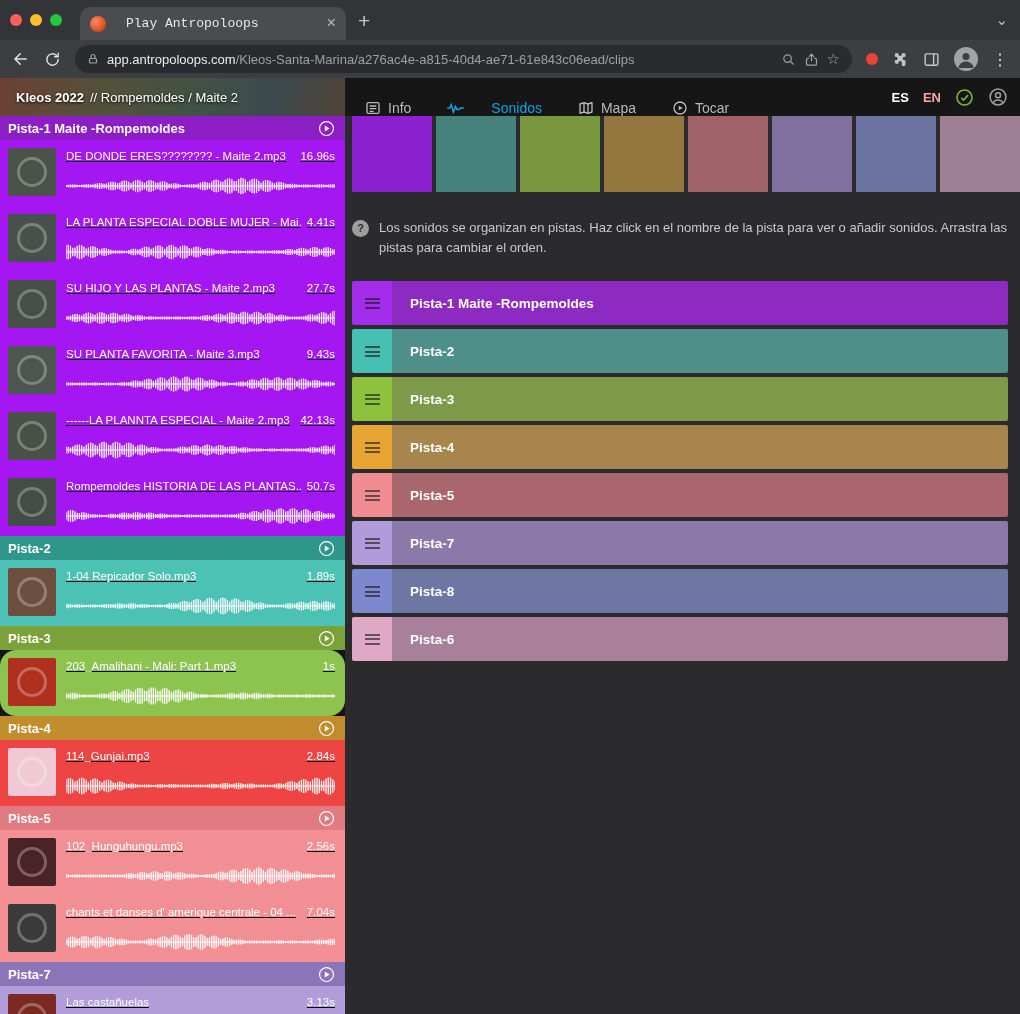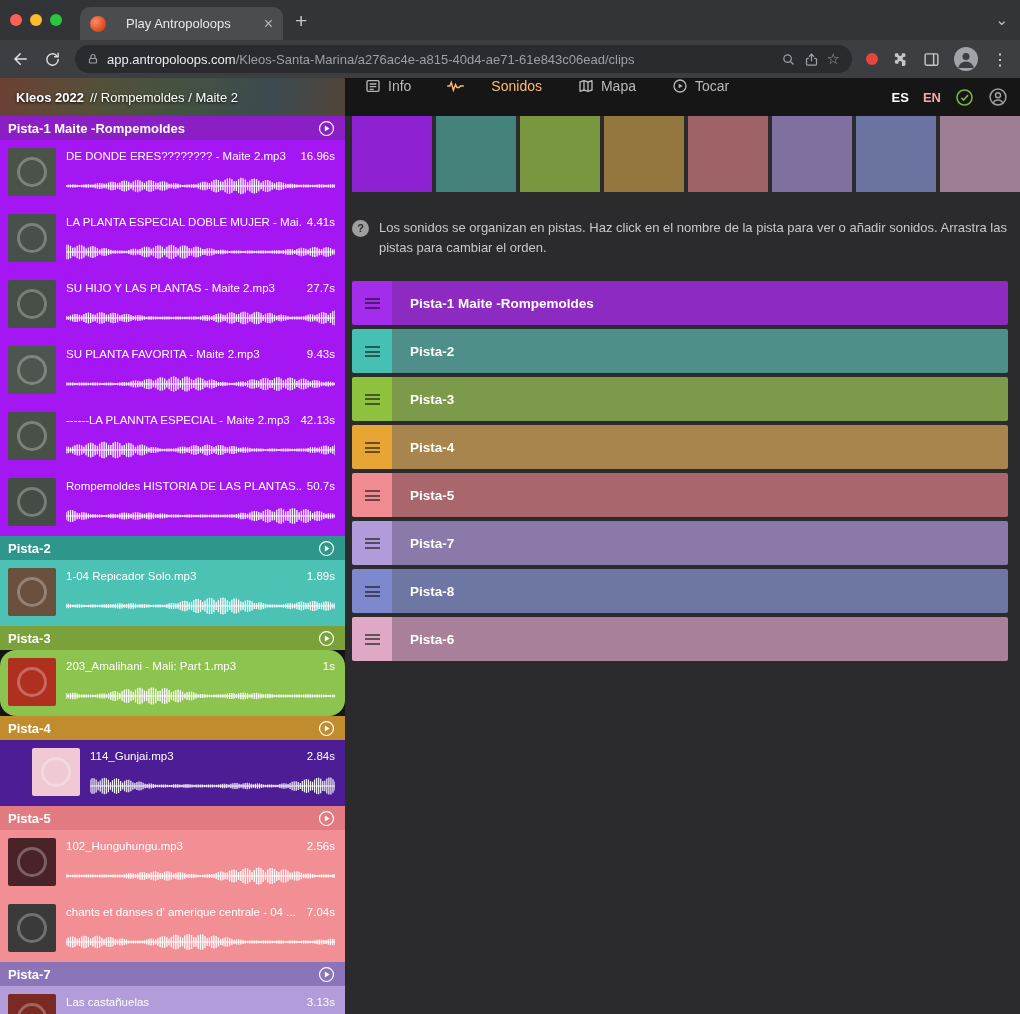--- a/index.html
+++ b/index.html
@@ -3,21 +3,21 @@
 <meta charset="utf-8">
 <style>
   * { box-sizing: border-box; margin: 0; padding: 0; }
   body { background:#000; font-family:"Liberation Sans", sans-serif; }
   .window { width:1020px; height:1014px; position:relative; overflow:hidden; background:#2b2b2e; }
 
   
   .tabstrip { height:40px; background:#333437; display:flex; align-items:center; padding:0 12px 0 10px; }
   .lights { display:flex; gap:8px; margin-right:18px; }
   .light { width:12px; height:12px; border-radius:50%; }
-  .tab { width:203px; height:33px; align-self:flex-end; background:#4a4c50; border-radius:10px 10px 0 0; display:flex; align-items:center; gap:20px; padding:0 10px; }
+  .tab { width:266px; height:33px; align-self:flex-end; background:#4a4c50; border-radius:10px 10px 0 0; display:flex; align-items:center; gap:20px; padding:0 10px;font-family:Liberation Mono, monospace; }
   .favicon { width:16px; height:16px; flex:none; border-radius:50%; background:radial-gradient(circle at 35% 35%, #ff8a65, #d84315 75%); }
   .tab-title { flex:1; font-size:13px; color:#e8e8e8; white-space:nowrap; overflow:hidden; }
   .tab-close { color:#b8b8b8; font-size:16px; line-height:1; cursor:default; }
   .newtab { margin-left:12px; color:#c4c4c4; font-size:21px; line-height:1; }
   .tab-chevron { margin-left:auto; color:#c4c4c4; font-size:15px; }
 
   .toolbar { height:38px; background:#3c3e42; display:flex; align-items:center; gap:14px; padding:0 12px; }
   .tool-icon { display:flex; align-items:center; color:#e0e0e0; }
   .omnibox { flex:1; min-width:0; height:28px; background:#2a2b2f; border-radius:14px; display:flex; align-items:center; gap:8px; padding:0 12px; }
   .url { flex:1; min-width:0; font-size:13px; white-space:nowrap; overflow:hidden; color:#e8eaed; }
@@ -29,37 +29,37 @@
   .avatar { width:24px; height:24px; border-radius:50%; overflow:hidden; background:#a0a3a8; position:relative; }
   .avatar svg { display:block; }
   .kebab { color:#e0e0e0; font-size:16px; letter-spacing:0; }
 
   
   .app-header { height:38px; background:#161616; display:flex; align-items:stretch; }
   .crumb { width:345px; flex:none; display:flex; align-items:center; gap:6px; padding:0 16px; font-size:13px; color:#fff;
            text-shadow:0 1px 3px rgba(0,0,0,.9); white-space:nowrap; overflow:hidden;
            background:linear-gradient(100deg,#6c4134 0%, #54503a 28%, #445241 52%, #3c4a50 78%, #514438 100%); }
   .crumb b { font-weight:700; }
-  .nav { display:flex; align-items:flex-start; gap:36px; margin-left:20px; }
+  .nav { display:flex; align-items:flex-end; gap:36px; margin-left:20px; }
   .nav-item { display:flex; align-items:center; gap:7px; font-size:14px; color:#b9b9b9; }
-  .nav-item.active { color:#fdba74;gap:27px; }
+  .nav-item.active { color:#0ea5e9;gap:27px; }
   .header-right { margin-left:auto; display:flex; align-items:center; gap:14px; padding-right:12px; }
   .lang-es { color:#fff; font-weight:700; font-size:13px; }
   .lang-en { color:#fca5a5; font-weight:700; font-size:13px; }
 
   
   .content { display:flex; height:898px; }
   .sidebar { width:345px; flex:none; overflow:hidden; background:#141414; }
   .track-head { height:24px; display:flex; align-items:center; justify-content:space-between; padding:0 10px 0 8px; }
   .track-name { font-size:13px; font-weight:700; color:#fff; white-space:nowrap; overflow:hidden; }
   .play-btn { display:flex; align-items:center; }
   .clip { height:66px; display:flex; gap:10px; padding:8px 10px 8px 8px; }
   .thumb { width:48px; height:48px; flex:none; border-radius:2px; position:relative; overflow:hidden; }
   .thumb::after { content:""; position:absolute; left:9px; top:9px; width:24px; height:24px; border-radius:50%; border:3px solid rgba(255,255,255,.28); }
-  .clip-main { flex:1; min-width:0; display:flex; flex-direction:column; justify-content:space-between; padding-top:2px; }
+  .clip-main { flex:1; min-width:0; display:flex; flex-direction:column; justify-content:space-between; padding-top:2px;text-decoration:underline; }
   .clip-top { display:flex; justify-content:space-between; gap:6px; font-size:11.5px; color:#fff; }
   .clip-title { white-space:nowrap; overflow:hidden; min-width:0; }
   .clip-dur { flex:none; }
   .waveform { height:24px; }
 
   .main { flex:1; min-width:0; background:#2b2b2e; padding-left:7px; overflow:hidden; }
   .swatches { display:grid; grid-template-columns:repeat(8,1fr); gap:4px; height:76px; }
   .help { display:flex; gap:10px; margin:26px 10px 0 0; color:#c9c9c9; font-size:13px; line-height:1.5; max-width:660px; }
   .help-badge { width:17px; height:17px; border-radius:50%; background:#9e9e9e; color:#2b2b2b; font-size:11px; font-weight:700;
                 display:flex; align-items:center; justify-content:center; flex:none; margin-top:2px; }
@@ -254,21 +254,21 @@
                   <svg viewBox="0 0 240 24" preserveAspectRatio="none" style="width:100%;height:100%;display:block">
                     <path d="M0 12H240M0 9.899669364215532L0 14.100330635784468M2 10.307627481890174L2 13.692372518109826M4 9.445731147278718L4 14.554268852721282M6 8.532760612619352L6 15.467239387380648M8 7.975526070106959L8 16.02447392989304M10 8.006084483554265L10 15.993915516445735M12 8.671157066160534L12 15.328842933839466M14 9.429385720934153L14 14.570614279065847M16 8.027414205445908L16 15.972585794554092M18 6.968463665507315L18 17.031536334492685M20 6.598869856716087L20 17.401130143283915M22 7.063368985757123L22 16.936631014242877M24 8.245363739418641L24 15.754636260581359M26 8.707940723216648L26 15.292059276783352M28 7.226008586013488L28 16.77399141398651M30 6.3222419572505695L30 17.67775804274943M32 6.271663242035669L32 17.728336757964332M34 7.0877061941239L34 16.9122938058761M36 8.519275384059089L36 15.480724615940911M38 8.45480828124538L38 15.54519171875462M40 7.215728585126054L40 16.784271414873945M42 6.64979794725702L42 17.35020205274298M44 6.902902006854041L44 17.097097993145958M46 7.867906728630965L46 16.132093271369037M48 9.232251532195185L48 14.767748467804815M50 8.747853395780313L50 15.252146604219687M52 7.939594827601281L52 16.060405172398717M54 7.7385480225109475L54 16.261451977489052M56 8.16004910794561L56 15.83995089205439M58 9.031620334283438L58 14.968379665716562M60 10.06728609692236L60 13.93271390307764M62 9.479066478951015L62 14.520933521048985M64 9.117159771546426L64 14.882840228453574M66 9.173412395592973L66 14.826587604407027M68 9.579402340020165L68 14.420597659979835M70 10.170480320129043L70 13.829519679870957M72 10.635324457049405L72 13.364675542950595M74 10.374314025129529L74 13.625685974870471M76 10.324769447460294L76 13.675230552539706M78 10.45383779568537L78 13.54616220431463M80 10.55320941343297L80 13.44679058656703M82 10.760426972305474L82 13.239573027694526M84 10.843819854045286L84 13.156180145954714M86 10.612733376640897L86 13.387266623359103M88 10.472455743203204L88 13.527544256796796M90 10.463137567723644L90 13.536862432276356M92 10.587445921620628L92 13.412554078379372M94 10.809800957908475L94 13.190199042091525M96 10.793440336288544L96 13.206559663711456M98 10.57576807791208L98 13.42423192208792M100 10.45948496346865L100 13.54051503653135M102 10.477873835898537L102 13.522126164101463M104 10.625671386286568L104 13.374328613713432M106 10.860574631262665L106 13.139425368737335M108 10.744651021625598L108 13.255348978374402M110 10.542927721227766L110 13.457072278772234M112 10.45199321353277L112 13.54800678646723M114 10.35561804148837L114 13.64438195851163M116 10.4084796382687L116 13.5915203617313M118 10.66956944297557L118 13.33043055702443M120 10.141869935242584L120 13.858130064757416M122 9.55066490604578L122 14.44933509395422M124 9.15002338392305L124 14.84997661607695M126 9.106274258682053L126 14.893725741317947M128 9.487525017254745L128 14.512474982745255M130 9.972169444861551L130 14.027830555138449M132 8.900037779512433L132 15.099962220487567M134 8.006023959203342L134 15.993976040796658M136 7.586623552386714L136 16.413376447613288M138 7.81988905783388L138 16.18011094216612M140 8.686943281001403L140 15.313056718998597M142 9.012003120590713L142 14.987996879409287M144 7.55768967020499L144 16.44231032979501M146 6.539785520496464L146 17.460214479503534M148 6.2924391190995586L148 17.70756088090044M150 6.929908367878964L150 17.070091632121034M152 8.29311711537946L152 15.70688288462054M154 8.12040276288745L154 15.87959723711255M156 6.5344264360879585L156 17.46557356391204M158 5.637214865714776L158 18.362785134285225M160 5.71129535085504L160 18.28870464914496M162 6.746583740188087L162 17.253416259811914M164 8.437938724733774L164 15.562061275266226M166 7.632635222595965L166 16.367364777404035M168 6.235774812855723L168 17.764225187144277M170 5.67494026907913L170 18.32505973092087M172 6.102829361375006L172 17.897170638624992M174 7.367527809999524L174 16.632472190000477M176 9.070176404953955L176 14.929823595046045M178 7.843662309918752L178 16.156337690081248M180 6.922580589313044L180 17.077419410686957M182 6.800670689339859L182 17.19932931066014M184 7.464283382913067L184 16.535716617086933M186 8.657957879289368L186 15.342042120710632M188 9.698476681106467L188 14.301523318893533M190 8.900717158315441L190 15.099282841684559M192 8.614474560658579L192 15.385525439341421M194 8.877879711525434L194 15.122120288474566M196 9.531781339246974L196 14.468218660753026M198 10.303225580464963L198 13.696774419535037M200 10.6927373415568L200 13.3072626584432M202 10.614015021973744L202 13.385984978026256M204 10.4729741064977L204 13.5270258935023M206 10.462744281745236L206 13.537255718254764M208 10.586253553662615L208 13.413746446337385M210 10.587100166814363L210 13.412899833185637M212 10.30366542266823L212 13.69633457733177M214 9.463408866421416L214 14.536591133578584M216 8.705890402597952L216 15.294109597402048M218 8.3344926191813L218 15.6655073808187M220 8.552303293694465L220 15.447696706305535M222 9.359783337193441L222 14.640216662806559M224 8.563061341099628L224 15.436938658900372M226 7.146866952346227L226 16.853133047653774M228 6.252664420889978L228 17.747335579110022M230 6.214881745408912L230 17.78511825459109M232 7.1139511860949005L232 16.8860488139051M234 8.722039868225547L234 15.277960131774453M236 6.97046539732457L236 17.02953460267543M238 5.323686402278721L238 18.67631359772128M240 4.590057413422983L240 19.409942586577017" stroke="rgba(255,255,255,0.95)" stroke-width="1.2" fill="none"></path>
                   </svg>
                 </div>
               </div>
           </div>
           <div class="clip">
             <div class="thumb" style="background-color: rgb(77, 86, 78);"></div>
             <div class="clip-main">
                 <div class="clip-top">
-                  <span class="clip-title">SU PLANTA FAVORITA - Maite 2.mp3</span>
+                  <span class="clip-title">SU PLANTA FAVORITA - Maite 3.mp3</span>
                   <span class="clip-dur">9.43s</span>
                 </div>
                 <div class="waveform">
                   <svg viewBox="0 0 240 24" preserveAspectRatio="none" style="width:100%;height:100%;display:block">
                     <path d="M0 12H240M0 10.424105323602532L0 13.575894676397468M2 10.43420000912098L2 13.56579999087902M4 10.461606151471852L4 13.538393848528148M6 10.582722517098762L6 13.417277482901238M8 10.803237509735455L8 13.196762490264545M10 10.799965221612222L10 13.200034778387778M12 10.580386831440835L12 13.419613168559165M14 10.460875594051716L14 13.539124405948284M16 10.475638313783218L16 13.524361686216782M18 10.62044956818646L18 13.37955043181354M20 10.85386111897374L20 13.14613888102626M22 10.750934669877461L22 13.249065330122539M24 10.546982983973137L24 13.453017016026863M26 10.452659383357833L26 13.547340616642167M28 10.494961404173122L28 13.505038595826878M30 10.661781256551224L30 13.338218743448776M32 10.905371346418864L32 13.094628653581136M34 10.703989289079814L34 13.296010710920186M36 10.518039273762009L36 13.481960726237991M38 10.45000168463411L38 13.54999831536589M40 10.519350410091846L40 13.480649589908154M42 10.706236285030158L42 13.293763714969842M44 10.902831631631276L44 13.097168368368724M46 10.65967574642507L46 13.34032425357493M48 10.493892743066292L48 13.506107256933708M50 10.215307234402925L50 13.784692765597075M52 10.107941543899742L52 13.892058456100258M54 10.268834764337809L54 13.731165235662191M56 10.318082406681539L56 13.681917593318461M58 9.53698910663105L58 14.46301089336895M60 8.84874625003606L60 15.15125374996394M62 8.497728810201794L62 15.502271189798206M64 8.653784829091544L64 15.346215170908456M66 9.331475224090173L66 14.668524775909827M68 9.145655951748388L68 14.854344048251612M70 7.852150072244946L70 16.147849927755054M72 6.93736153126934L72 17.06263846873066M74 6.722770585813131L74 17.27722941418687M76 7.336512682665509L76 16.663487317334493M78 8.645702848476127L78 15.354297151523873M80 7.815537310475257L80 16.184462689524743M82 6.188715056004775L82 17.811284943995226M84 5.27576545643866L84 18.72423454356134M86 5.390344306823014L86 18.609655693176986M88 6.54278056432745L88 17.45721943567255M90 8.417393971403765L90 15.582606028596235M92 6.684232417954888L92 17.315767582045112M94 5.021207118005416L94 18.978792881994586M96 4.352977182826982L96 19.647022817173017M98 4.895623907095961L98 19.10437609290404M100 6.499160647561871L100 17.500839352438128M102 8.230081058843513L102 15.769918941156487M104 6.134007560462317L104 17.865992439537685M106 4.754679220894772L106 19.245320779105228M108 4.495445682510633L108 19.504554317489365M110 5.414210002909507L110 18.585789997090494M112 7.213055841974199L112 16.7869441580258M114 8.11603690063254L114 15.88396309936746M116 6.452662759226237L116 17.547337240773764M118 5.596751111977073L118 18.403248888022926M120 5.766778669910041L120 18.23322133008996M122 6.85493435849135L122 17.14506564150865M124 8.484607371369083L124 15.515392628630917M126 8.680640069602056L126 15.319359930397944M128 7.729875910497171L128 16.27012408950283M130 7.481700057603831L130 16.51829994239617M132 7.943720972647187L132 16.056279027352815M134 8.892937080752231L134 15.107062919247769M136 9.981263308837063L136 14.018736691162937M138 9.942515948034558L138 14.057484051965442M140 9.806528147993992L140 14.193471852006008M142 10.073059906113464L142 13.926940093886536M144 10.494243559199244L144 13.505756440800756M146 10.66036876218417L146 13.33963123781583M148 10.903668490318092L148 13.096331509681908M150 10.705495111195475L150 13.294504888804525M152 10.202058748911263L152 13.797941251088737M154 9.653233236760789L154 14.346766763239211M156 9.388217226927381L156 14.611782773072619M158 9.571734733123753L158 14.428265266876247M160 10.009211549911496L160 13.990788450088504M162 8.844988521531612L162 15.155011478468388M164 7.811515256765224L164 16.188484743234774M166 7.268779506512988L166 16.73122049348701M168 7.451534107838317L168 16.548465892161683M170 8.36496165187296L170 15.63503834812704M172 8.81233172095056L172 15.18766827904944M174 7.180237714484498L174 16.819762285515502M176 6.028705305557165L176 17.971294694442836M178 5.7377736144068825L178 18.262226385593117M180 6.435227792766091L180 17.564772207233908M182 7.939639811900495L182 16.060360188099505M184 7.891503319203363L184 16.108496680796637M186 6.173642911251877L186 17.826357088748125M188 5.209025396800439L188 18.79097460319956M190 5.294188970591154L190 18.705811029408846M192 6.4068888234978765L192 17.593111176502124M194 8.212298425629744L194 15.787701574370256M196 7.507057037478758L196 16.49294296252124M198 6.045987099442477L198 17.954012900557522M200 5.455259586139726L200 18.544740413860275M202 5.887921599301195L202 18.112078400698806M204 7.185385468922364L204 16.814614531077638M206 8.94017553937877L206 15.05982446062123M208 7.771480567452252L208 16.22851943254775M210 6.778260583268506L210 17.221739416731495M212 6.59031782966595L212 17.40968217033405M214 7.21476449832441L214 16.78523550167559M216 8.417393604803413L216 15.582606395196587M218 9.577965933062277L218 14.422034066937723M220 8.598213333807417L220 15.401786666192583M222 8.109375843410332L222 15.890624156589668M224 8.213143849139854L224 15.786856150860146M226 8.818603284988514L226 15.181396715011486M228 9.697058997144037L228 14.302941002855963M230 10.152392358628266L230 13.847607641371734M232 9.714636791794245L232 14.285363208205755M234 9.609776537578762L234 14.390223462421238M236 9.820712798531822L236 14.179287201468178M238 10.231953540554898L238 13.768046459445102M240 10.688497699229918L240 13.311502300770082" stroke="rgba(255,255,255,0.95)" stroke-width="1.2" fill="none"></path>
                   </svg>
                 </div>
               </div>
           </div>
           <div class="clip">
@@ -361,21 +361,21 @@
       <section>
         <div class="track-head" style="background-color: rgb(193, 140, 45);">
           <span class="track-name">Pista-4</span>
           <span class="play-btn">
               <svg width="17" height="17" viewBox="0 0 20 20" fill="none" stroke="#fff" stroke-width="1.4">
                 <circle cx="10" cy="10" r="8.2"></circle>
                 <path d="M8 6.6v6.8l5.6-3.4z" fill="#fff" stroke="none"></path>
               </svg>
             </span>
         </div>
-        <div style="background-color: #4c1d95; padding-left: 24px;">
+        <div style="background-color: #ef4444;">
           <div class="clip">
             <div class="thumb" style="background-color: rgb(240, 201, 212);"></div>
             <div class="clip-main">
                 <div class="clip-top">
                   <span class="clip-title">114_Gunjai.mp3</span>
                   <span class="clip-dur">2.84s</span>
                 </div>
                 <div class="waveform">
                   <svg viewBox="0 0 240 24" preserveAspectRatio="none" style="width:100%;height:100%;display:block">
                     <path d="M0 12H240M0 5.489810725216379L0 18.51018927478362M2 4.325547081262524L2 19.674452918737476M4 4.3480614964660464L4 19.651938503533955M6 5.585551865609079L6 18.41444813439092M8 7.689471511807665L8 16.310528488192336M10 6.478129144822517L10 17.521870855177482M12 4.569337751414588L12 19.430662248585413M14 3.7275592099490744L14 20.272440790050926M16 4.205036802323909L16 19.79496319767609M18 5.8550839567640605L18 18.144916043235938M20 8.18014518350411L20 15.81985481649589M22 6.194575427457666L22 17.805424572542336M24 4.67548386913652L24 19.32451613086348M26 4.292332305114754L26 19.707667694885245M28 5.12450871336616L28 18.87549128663384M30 6.886972968314595L30 17.113027031685405M32 8.420296658464206L32 15.579703341535794M34 6.717320843092362L34 17.282679156907637M36 5.769714722212102L36 18.2302852777879M38 5.816708901159463L38 18.183291098840538M40 6.781345500771709L40 17.21865449922829M42 8.321715082787673L42 15.678284917212327M44 8.94789508160527L44 15.05210491839473M46 7.9328022203436035L46 16.067197779656397M48 7.557003208293131L48 16.442996791706868M50 7.870933436898202L50 16.129066563101798M52 8.706393259910545L52 15.293606740089455M54 9.760921725844362L54 14.239078274155638M56 9.878585411034322L56 14.121414588965678M58 9.525414932258244L58 14.474585067741756M60 9.566992198565316L60 14.433007801434684M62 9.925165870601933L62 14.074834129398067M64 10.42631192089358L64 13.57368807910642M66 10.864781304625328L66 13.135218695374672M68 10.7407391833679L68 13.2592608166321M70 10.540430374174385L70 13.459569625825615M72 10.451625154583866L72 13.548374845416134M74 10.499741575962227L74 13.500258424037773M76 10.671007636215698L76 13.328992363784302M78 10.916403136567364L78 13.083596863432636M80 10.67945277899707L80 13.32054722100293M82 10.365636425162567L82 13.634363574837433M84 10.177231000768508L84 13.822768999231492M86 10.197002304636298L86 13.802997695363702M88 10.431139678675576L88 13.568860321324424M90 10.682650043227566L90 13.317349956772434M92 10.288502489507705L92 13.711497510492295M94 10.03695609365799L94 13.96304390634201M96 10.011188150655768L96 13.988811849344232M98 10.214081856680476L98 13.785918143319524M100 10.569409601268896L100 13.430590398731104M102 10.724815136193737L102 13.275184863806263M104 10.519064676392954L104 13.480935323607046M106 10.471440623255525L106 13.528559376744475M108 10.463938349897216L108 13.536061650102784M110 10.58983340404518L110 13.41016659595482M112 10.813091789411818L112 13.186908210588182M114 10.790188065704196L114 13.209811934295804M116 10.57348524124214L116 13.42651475875786M118 10.458824959916498L118 13.541175040083502M120 10.479025573326433L120 13.520974426673567M122 10.628305211536325L122 13.371694788463675M124 10.841413131000305L124 13.158586868999695M126 10.587163800451368L126 13.412836199548632M128 10.156103073498393L128 13.843896926501607M130 9.83450453782381L130 14.16549546217619M132 9.754579542754067L132 14.245420457245933M134 9.976127258717595L134 14.023872741282405M136 10.451875146769325L136 13.548124853230675M138 9.83113164403855L138 14.16886835596145M140 9.255132880971178L140 14.744867119028822M142 8.983804805213678L142 15.016195194786322M144 9.120986097133388L144 14.879013902866612M146 9.639857592575602L146 14.360142407424398M148 10.156795370334025L148 13.843204629665975M150 9.407098319954574L150 14.592901680045426M152 8.91827387456935L152 15.08172612543065M154 8.842875261585538L154 15.157124738414462M156 9.198698355245833L156 14.801301644754167M158 9.864185852435451L158 14.135814147564549M160 10.144062576433853L160 13.855937423566147M162 9.629350465339925L162 14.370649534660075M164 9.434115484597335L164 14.565884515402665M166 9.599327206986942L166 14.400672793013058M168 10.037405588259144L168 13.962594411740856M170 10.575284626410433L170 13.424715373589567M172 10.690310014152184L172 13.309689985847816M174 10.574056708639265L174 13.425943291360735M176 10.458988447668073L176 13.541011552331927M178 10.478734287560595L178 13.521265712439405M180 10.627642524791218L180 13.372357475208782M182 10.863092272432528L182 13.136907727567472M184 10.635733868499418L184 13.364266131500582M186 10.06113423719803L186 13.93886576280197M188 9.528087122178736L188 14.471912877821264M190 9.263473920638994L190 14.736526079361006M192 9.428090461310036L192 14.571909538689964M194 10.030980509125925L194 13.969019490874075M196 8.959916443391462L196 15.040083556608538M198 7.842317253157611L198 16.15768274684239M200 7.159976572494384L200 16.840023427505617M202 7.191851599957552L202 16.808148400042448M204 8.006043854086057L204 15.993956145913943M206 8.929361289868577L206 15.070638710131423M208 7.097775558621837L208 16.902224441378163M210 5.659185454565463L210 18.340814545434537M212 5.08351551511068L212 18.91648448488932M214 5.60609922694716L214 18.39390077305284M216 7.127052415399659L216 16.87294758460034M218 7.679152593795855L218 16.320847406204145M220 5.4841053471331875L220 18.515894652866812M222 4.037165340399487L222 19.962834659600514M224 3.7980501296014175L224 20.201949870398582M226 4.872390697094753L226 19.12760930290525M228 6.964073229858491L228 17.035926770141508M230 6.730895267719115L230 17.269104732280887M232 4.5545269943446005L232 19.4454730056554M234 3.4016068790642784L234 20.59839312093572M236 3.6164259433986246L236 20.383574056601375M238 5.130133658293636L238 18.869866341706363M240 7.484216998562372L240 16.515783001437626" stroke="rgba(255,255,255,0.95)" stroke-width="1.2" fill="none"></path>

